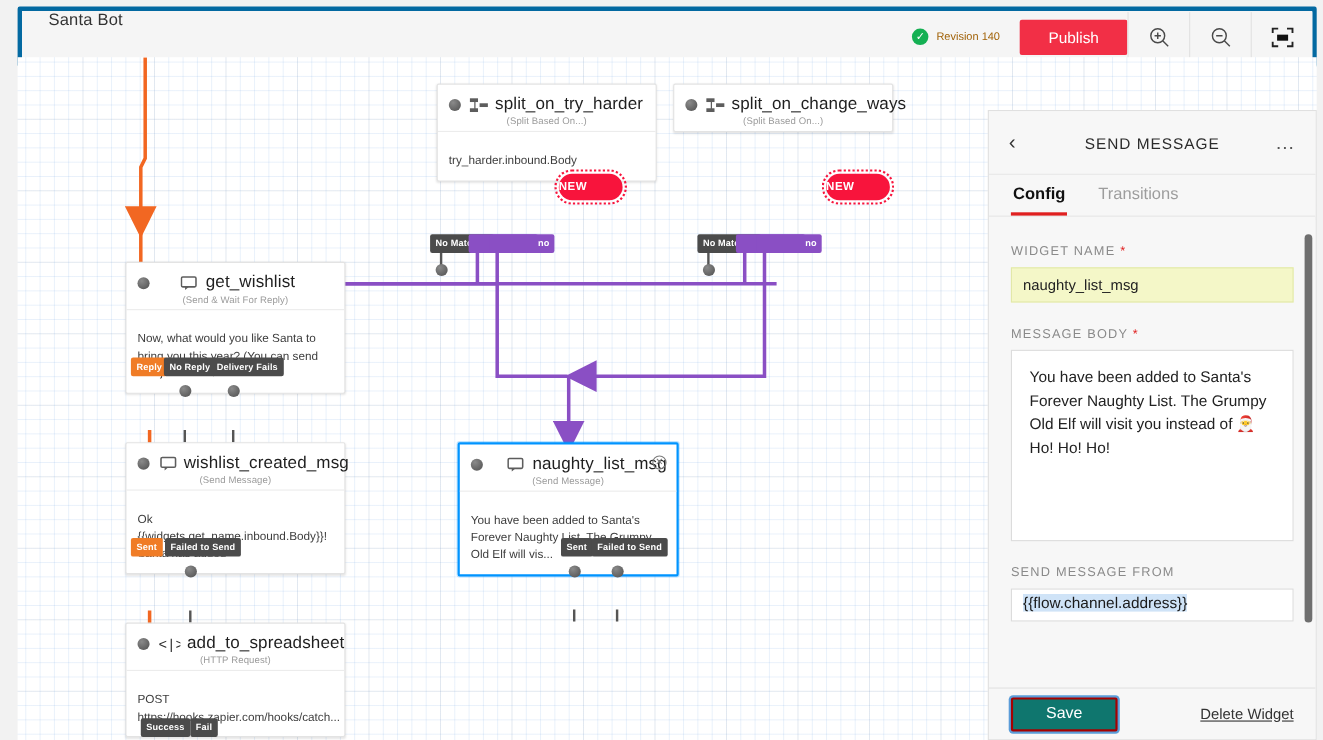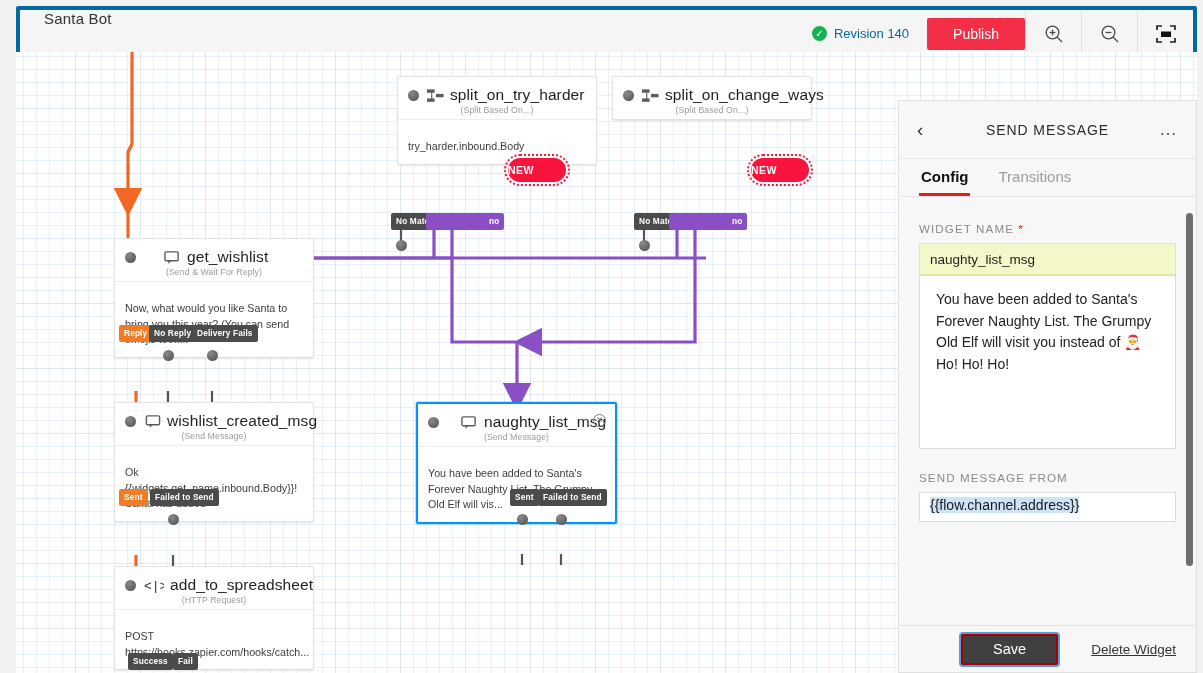--- a/index.html
+++ b/index.html
@@ -17,21 +17,21 @@
     display:flex; align-items:flex-start;
   }
   #flow-title{ margin-left:24px; font-size:15px; color:#333; letter-spacing:.2px; }
   #topbar-right{ margin-left:auto; display:flex; align-items:center; height:100%; }
   .rev-wrap{ display:flex; align-items:center; gap:7px; padding-right:18px; }
   .check-icon{
     width:15px; height:15px; border-radius:50%; background:#14b053;
     display:flex; align-items:center; justify-content:center;
     color:#fff; font-size:10px; line-height:1;
   }
-  .rev-text{ font-size:13px; color:#0369a1; }
+  .rev-text{ font-size:10px; color:#a16207; }
   #publish-btn{
     background:#f22f46; color:#fff; border:none; border-radius:2px;
     font-size:14px; font-family:inherit; padding:0 26px; height:32px;
     cursor:pointer; font-weight:400;
   }
   .tool-btn{
     width:56px; height:46px; display:flex; align-items:center; justify-content:center;
     border-left:1px solid #e1e1e1; cursor:pointer; background:#f5f5f5;
   }
   .tool-btn:first-of-type{ margin-left:22px; }
@@ -128,24 +128,23 @@
     width:100%; height:30px; background:#fff; border:1px solid #dcdcdc;
     font-size:14px; color:#1a1a1a; padding:4px 10px 0; font-family:inherit;
     outline:none; overflow:hidden;
   }
   #send-from-input span{ background:#cfe3f7; }
   #panel-footer{
     position:absolute; left:0; right:0; bottom:0; height:47px; background:#f7f7f7;
     border-top:1px solid #e2e2e2; display:flex; align-items:center; padding:0 20px;
   }
   #save-btn{
-    background:#404040; color:#fff; border:2px solid #a50000; border-radius:2px;
+    background:#0f766e; color:#fff; border:2px solid #a50000; border-radius:2px;
     font-size:14.5px; font-family:inherit; height:31px; width:97px; cursor:pointer;
     box-shadow:0 0 0 2px #5b9dd9;
-    margin-left:42px;
   }
   #delete-widget{
     margin-left:auto; font-size:13.5px; color:#333; text-decoration:underline; cursor:pointer;
   }
   #panel-scrollbar{
     position:absolute; right:3px; top:112px; width:7px; height:353px;
     background:#6f6f6f; border-radius:4px; cursor:pointer;
   }
 </style>
 </head>
@@ -365,20 +364,24 @@
     <div class="tab">Transitions</div>
   </div>
 
   <div id="panel-scroll">
     <div class="fld-label">
       <span>WIDGET NAME</span>
       <span class="req">*</span>
     </div>
     <input id="widget-name-input" type="text" value="naughty_list_msg" style="">
 
+    <div class="fld-label">
+      <span>MESSAGE BODY</span>
+      <span class="req">*</span>
+    </div>
     <div id="message-body">You have been added to Santa's Forever Naughty List. The Grumpy Old Elf will visit you instead of 🎅
 Ho! Ho! Ho!</div>
 
     <div class="fld-label">SEND MESSAGE FROM</div>
     <div id="send-from-input"><span>{{flow.channel.address}}</span></div>
   </div>
 
   <div id="panel-scrollbar"></div>
 
   <div id="panel-footer">

